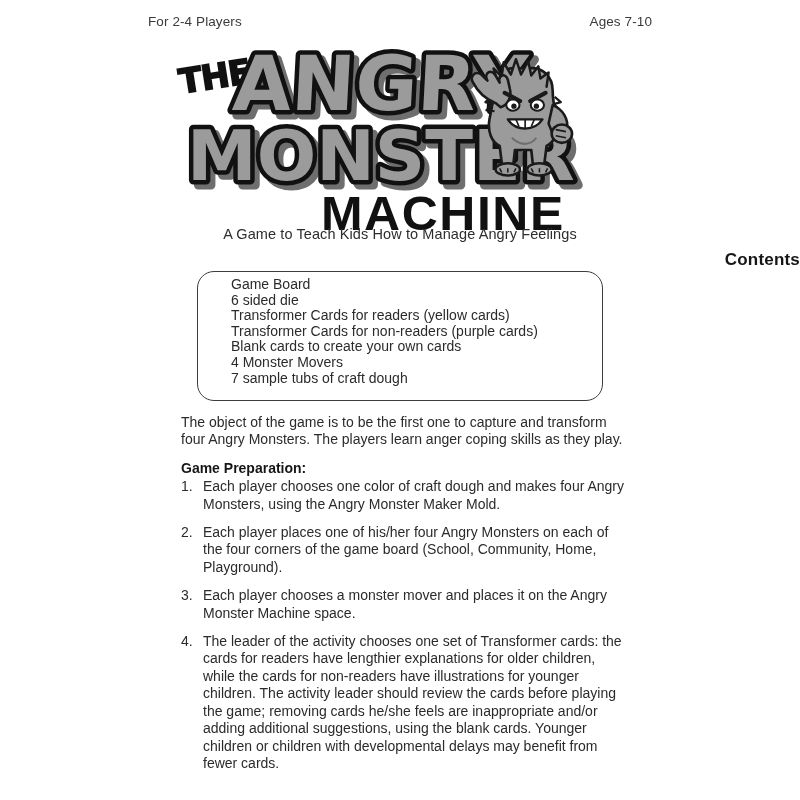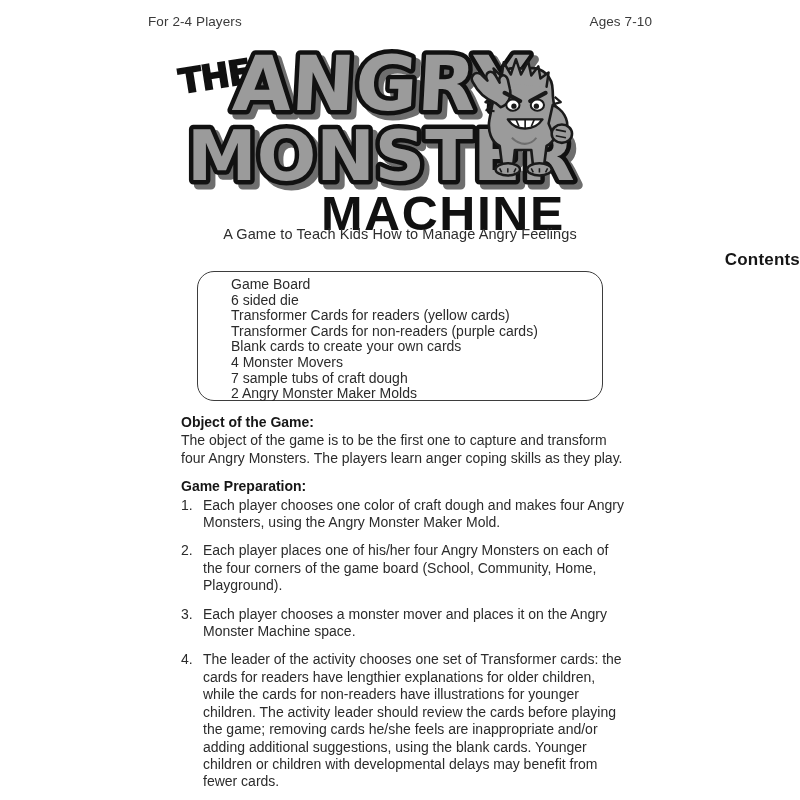--- a/index.html
+++ b/index.html
@@ -230,27 +230,25 @@
 
 <div class="contents-box">
   <ul class="contents-list">
     <li>Game Board</li>
     <li>6 sided die</li>
     <li>Transformer Cards for readers (yellow cards)</li>
     <li>Transformer Cards for non-readers (purple cards)</li>
     <li>Blank cards to create your own cards</li>
     <li>4 Monster Movers</li>
     <li>7 sample tubs of craft dough</li>
-    <li>2 Angry Monster Maker Molds</li>
   </ul>
 </div>
 
 <div class="body-col">
 
-  <div class="sec-head">Object of the Game:</div>
   <p class="para">The object of the game is to be the first one to capture and transform four Angry Monsters. The players learn anger coping skills as they play.</p>
 
   <div class="gap"></div>
 
   <div class="sec-head">Game Preparation:</div>
 
   <ol class="steps">
     <li>
       <span class="num">1.</span>
       <span>Each player chooses one color of craft dough and makes four Angry Monsters, using the Angry Monster Maker Mold.</span>

